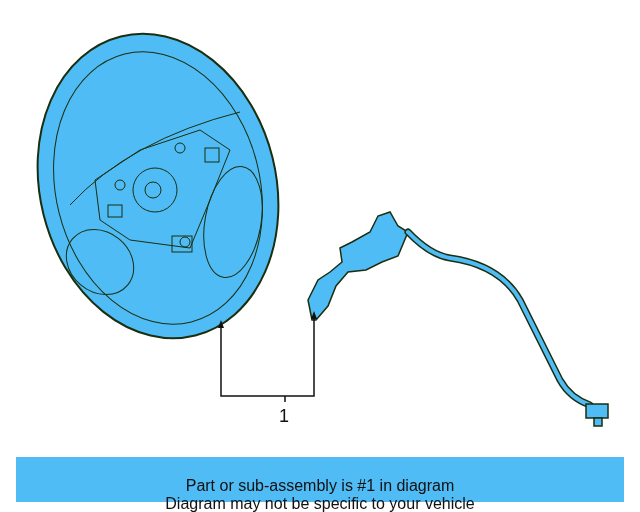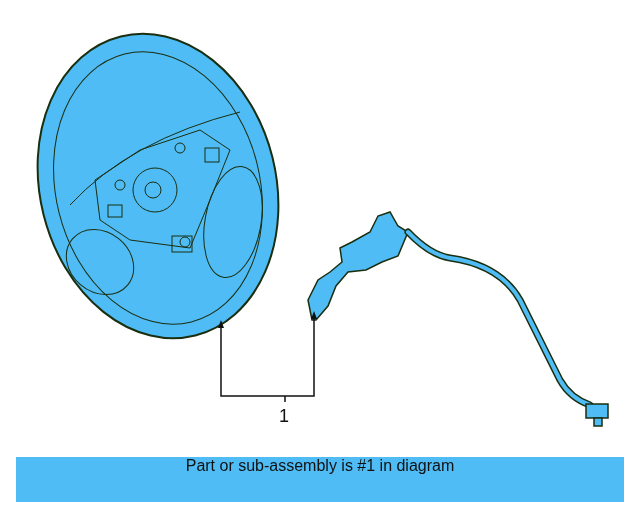--- a/index.html
+++ b/index.html
@@ -1,19 +1,19 @@
 <!DOCTYPE html>
 <html><head>
 <meta charset="utf-8">
 <style>
   html,body{margin:0;padding:0;background:#fff;}
   body{width:640px;height:512px;position:relative;overflow:hidden;font-family:"Liberation Sans",sans-serif;}
   #diagram{position:absolute;left:0;top:0;width:640px;height:450px;}
   .callout{position:absolute;font-size:18px;color:#111;}
-  .banner{position:absolute;left:16px;top:457px;width:608px;height:45px;background:#4fbcf5;text-align:center;font-size:16px;line-height:18px;color:#111;padding-top:0;box-sizing:border-box;}
+  .banner{position:absolute;left:16px;top:457px;width:608px;height:45px;background:#4fbcf5;text-align:center;font-size:16px;line-height:18px;color:#111;padding-top:20px;box-sizing:border-box;}
 </style>
 </head>
 <body>
 
 <svg id="diagram" viewBox="0 0 640 450" xmlns="http://www.w3.org/2000/svg">
 
   <g stroke="#1a2e10" fill="#4fbcf5" stroke-width="1">
     <ellipse cx="158" cy="186" rx="118" ry="154" transform="rotate(-14 158 186)" stroke-width="2"></ellipse>
     <ellipse cx="158" cy="188" rx="102" ry="138" transform="rotate(-14 158 188)" fill="none"></ellipse>
     <path d="M70 205 Q130 140 240 112" fill="none"></path>
@@ -45,13 +45,14 @@
   <g fill="#111">
     <polygon points="221,320 218,328 224,328"></polygon>
     <polygon points="314,311 311,319 317,319"></polygon>
   </g>
 </svg>
 
 <div class="callout" style="left:279px;top:406px;">1</div>
 
 <div class="banner">
   <div>Part or sub-assembly is #1 in diagram</div>
+  <div>Diagram may not be specific to your vehicle</div>
 </div>
 
 </body></html>

